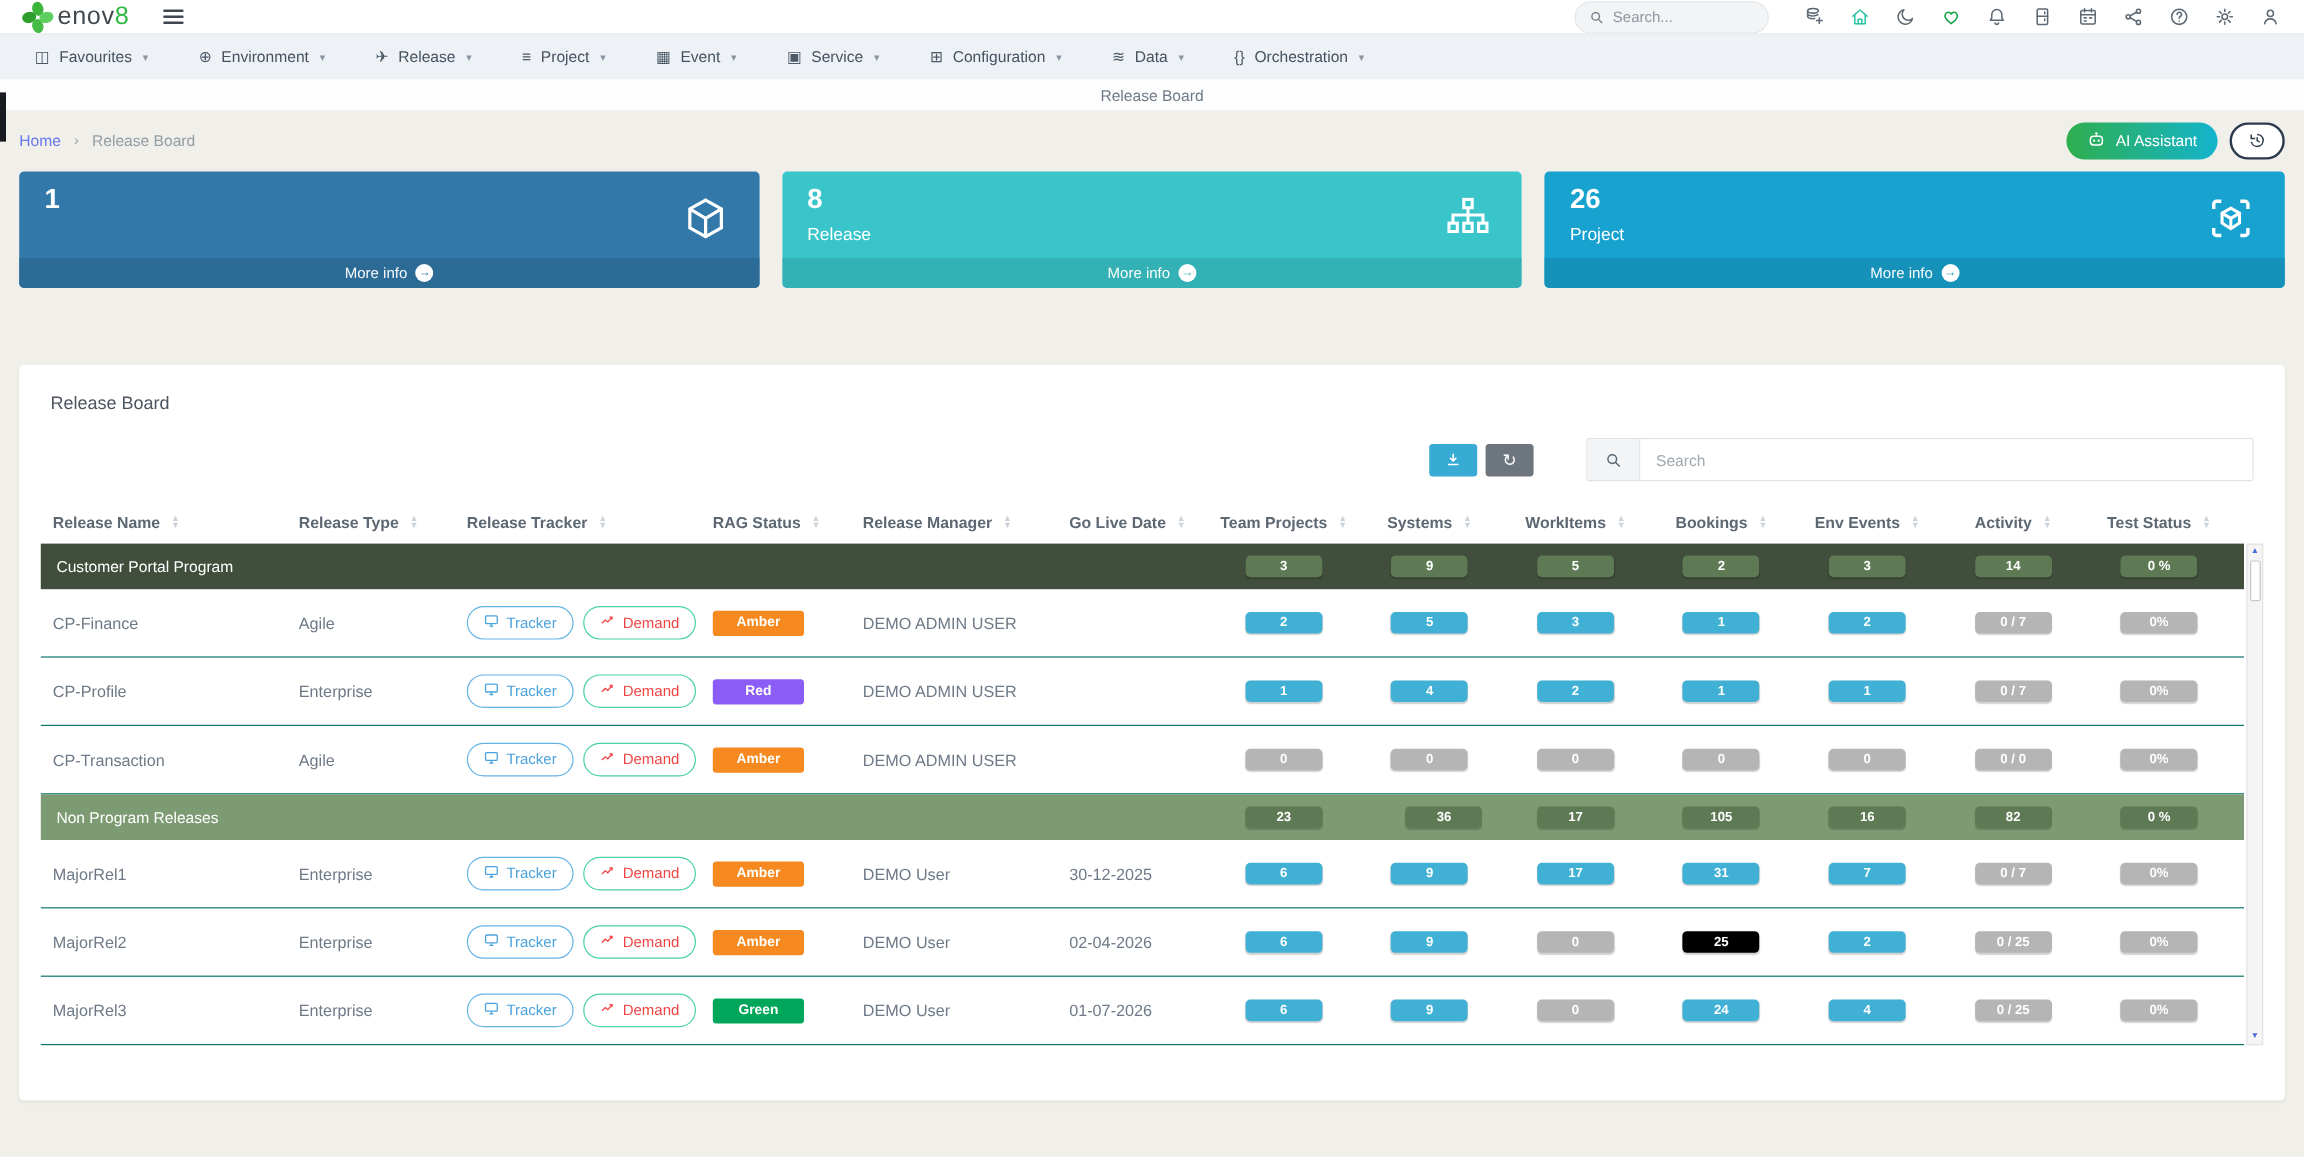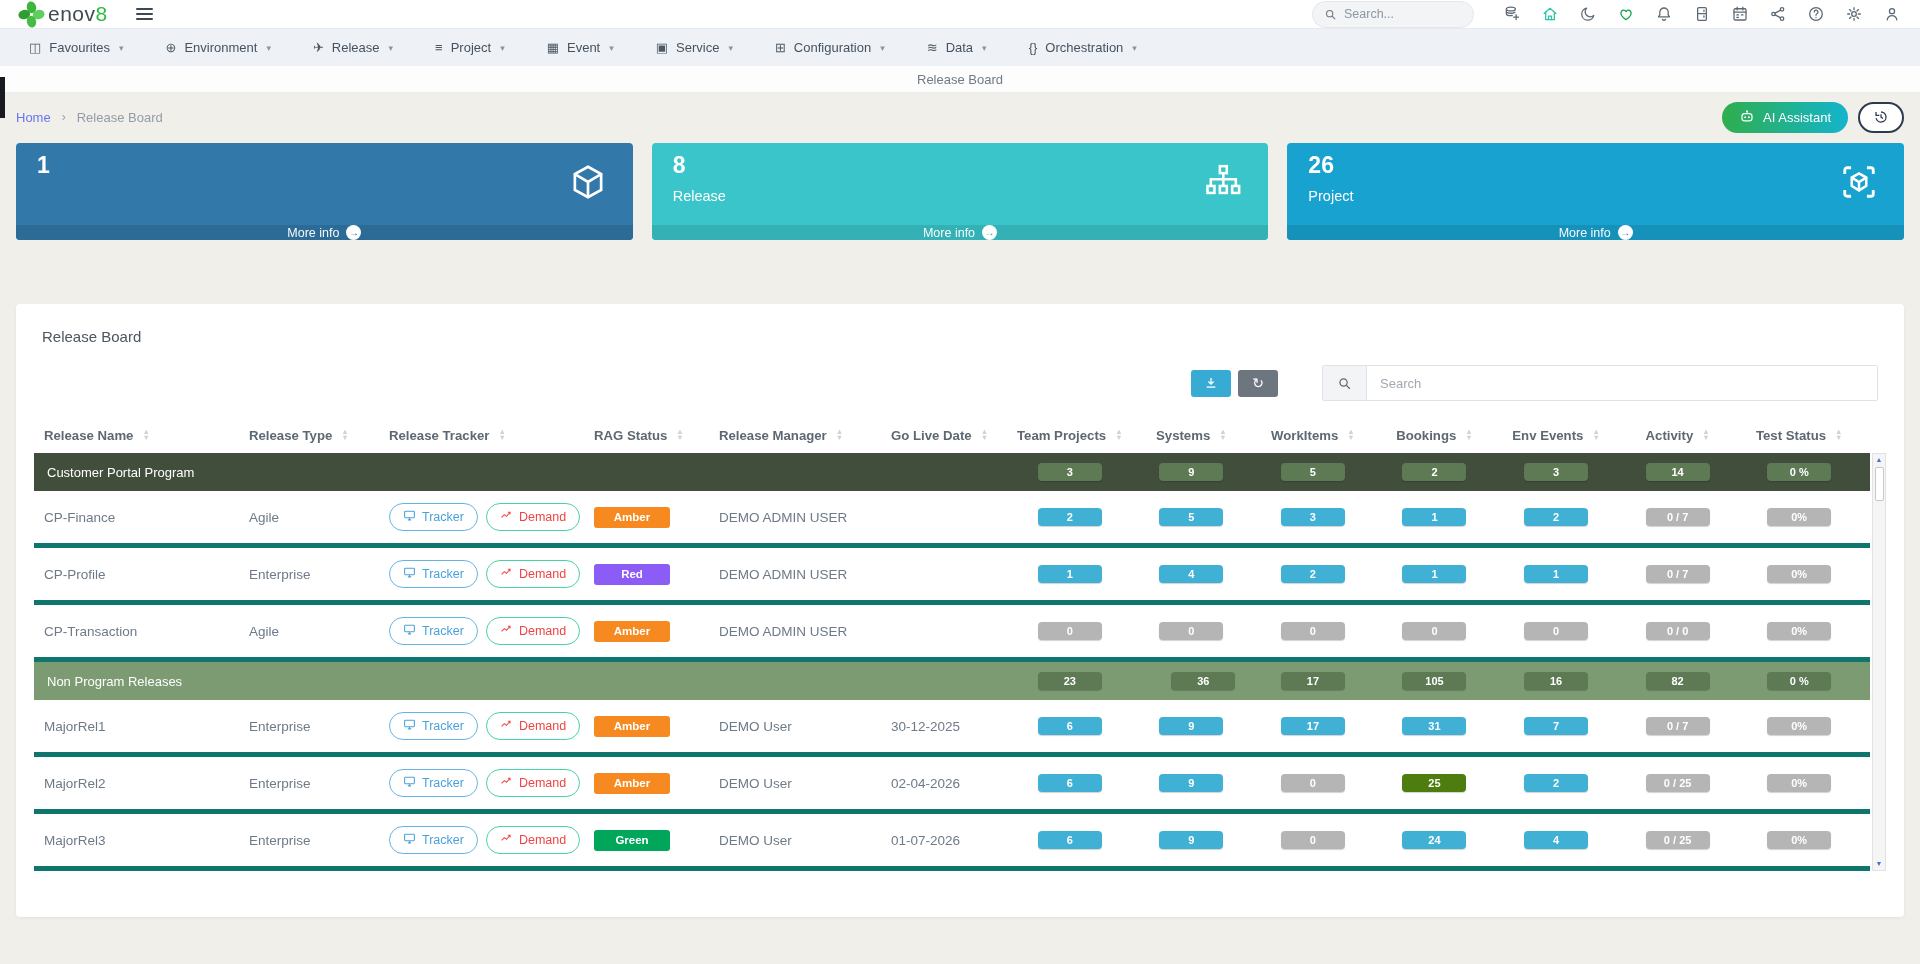--- a/index.html
+++ b/index.html
@@ -43,42 +43,42 @@
   .ai-btn{ height:31px; border:none; border-radius:16px; padding:0 17px; color:#fff; font-size:13px; display:inline-flex; align-items:center; gap:8px; }
   .hist-btn{ width:46px; height:31px; border-radius:16px; background:#fff; border:2px solid #2c3a4d; display:inline-flex; align-items:center; justify-content:center; color:#2c3a4d; }
 
   
   .cards-row{ display:flex; gap:19px; margin-top:2px; }
   .stat-card{ flex:1; height:97px; border-radius:4px; color:#fff; display:flex; flex-direction:column; overflow:hidden; cursor:pointer; }
   .card-body{ flex:1; padding:9px 21px; position:relative; }
   .card-value{ font-size:23px; font-weight:bold; }
   .card-label{ font-size:14.5px; margin-top:9px; }
   .card-icon{ position:absolute; right:26px; top:20px; }
-  .card-footer{ height:15px; display:flex; align-items:center; justify-content:center; gap:7px; font-size:12.5px; color:rgba(255,255,255,.96); }
+  .card-footer{ height:25px; display:flex; align-items:center; justify-content:center; gap:7px; font-size:12.5px; color:rgba(255,255,255,.96); }
   .ci-arrow{ width:15px; height:15px; border-radius:50%; background:#fff; display:inline-flex; align-items:center; justify-content:center; font-size:10px; font-weight:bold; }
 
   
   .panel{ margin-top:64px; background:#fff; border-radius:4px; box-shadow:0 1px 3px rgba(0,0,0,.06); padding:20px 18px 46px; position:relative; }
   .panel-title{ font-size:15px; color:#4c5560; padding:4px 8px 20px; }
   .toolbar{ display:flex; justify-content:flex-end; align-items:center; padding:0 8px 16px; }
   .btn-sq{ width:40px; height:27px; border:none; border-radius:3px; display:inline-flex; align-items:center; justify-content:center; color:#fff; }
   .btn-export{ background:#38abd4; margin-right:7px; }
   .btn-refresh{ background:#6d757e; font-size:14px; }
   .search-group{ display:flex; margin-left:44px; width:556px; height:36px; border:1px solid #dfe3e7; border-radius:2px; background:#fff; overflow:hidden; }
   .sg-prefix{ width:44px; background:#f2f4f6; border-right:1px solid #dfe3e7; display:flex; align-items:center; justify-content:center; color:#5c6873; }
   .search-group input{ flex:1; border:none; outline:none; padding:0 13px; font-size:13px; color:#6b7684; font-family:inherit; }
   .search-group input::placeholder{ color:#a0a8b0; }
 
   .table-wrap{ position:relative; padding-right:16px; }
   .thead,.trow{ display:grid; grid-template-columns:205px 140px 205px 125px 172px 118px repeat(7,1fr); align-items:center; padding:0 10px; }
   .thead{ height:36px; font-size:13.2px; font-weight:bold; color:#5d6873; }
   .th{ display:flex; align-items:center; gap:9px; cursor:pointer; }
   .th.num{ justify-content:center; }
   .sort{ display:flex; flex-direction:column; font-size:7.5px; line-height:6px; color:#ccd3d9; font-style:normal; }
-  .trow{ height:57px; border-bottom:5px solid #0f766e; }
+  .trow{ height:57px; border-bottom:1px solid #0f766e; }
   .trow.group{ height:38px; border-bottom:none; color:#fff; }
   .trow.group .gname{ grid-column:1 / 7; font-size:13px; padding-left:3px; }
   .td{ font-size:13.5px; color:#6e7a87; }
   .td.num{ text-align:center; }
   .badge{ display:inline-block; min-width:64px; padding:3px 6px; border-radius:4px; color:#fff; font-size:11px; font-weight:bold; text-align:center; }
   .rag{ display:inline-block; width:76px; padding:4.5px 0; border-radius:3px; color:#fff; font-size:11.5px; font-weight:bold; text-align:center; }
   .pill-btn{ display:inline-flex; align-items:center; gap:6px; height:28px; padding:0 13px; border-radius:14px; background:#fff; font-size:12.5px; border:1px solid; margin-right:8px; }
   .pill-btn.tracker{ color:#4aa2dc; border-color:#66b4e4; }
   .pill-btn.demand{ color:#ef4444; border-color:#49d2a2; }
 
@@ -560,21 +560,21 @@
                   </svg></span>Tracker</button><button class="pill-btn demand"><span><svg width="13" height="13" viewBox="0 0 24 24" fill="none" stroke="currentColor" stroke-width="2">
                     <path d="M3 15.5l5-5 4 3 6.5-7.5"></path>
                     <path d="M14.5 6h4v4"></path>
                   </svg></span>Demand</button></div>
             <div class="td"><span class="rag" style="background:#f6891f">Amber</span></div>
             <div class="td">DEMO User</div>
             <div class="td">02-04-2026</div>
             <div class="td num"><span class="badge" style="background: rgb(65, 176, 213); box-shadow: rgba(0, 0, 0, 0.18) 0px 1px 1px;">6</span></div>
             <div class="td num"><span class="badge" style="background: rgb(65, 176, 213); box-shadow: rgba(0, 0, 0, 0.18) 0px 1px 1px;">9</span></div>
             <div class="td num"><span class="badge" style="background: rgb(181, 181, 181); box-shadow: rgba(0, 0, 0, 0.18) 0px 1px 1px;">0</span></div>
-            <div class="td num"><span class="badge" style="background: #4d7c0f; box-shadow: rgba(0, 0, 0, 0.18) 0px 1px 1px; text-align: center;">25</span></div>
+            <div class="td num"><span class="badge" style="background: #000000; box-shadow: rgba(0, 0, 0, 0.18) 0px 1px 1px; text-align: center;">25</span></div>
             <div class="td num"><span class="badge" style="background: rgb(65, 176, 213); box-shadow: rgba(0, 0, 0, 0.18) 0px 1px 1px;">2</span></div>
             <div class="td num"><span class="badge" style="background: rgb(181, 181, 181); box-shadow: rgba(0, 0, 0, 0.18) 0px 1px 1px;">0 / 25</span></div>
             <div class="td num"><span class="badge" style="background: rgb(181, 181, 181); box-shadow: rgba(0, 0, 0, 0.18) 0px 1px 1px;">0%</span></div>
           </div>
           <div class="trow">
             <div class="td">MajorRel3</div>
             <div class="td">Enterprise</div>
             <div class="td"><button class="pill-btn tracker"><span><svg width="13" height="13" viewBox="0 0 24 24" fill="none" stroke="currentColor" stroke-width="2">
                     <rect x="3" y="4" width="18" height="12" rx="1.5"></rect>
                     <path d="M9 20h6M12 16.5V20"></path>

